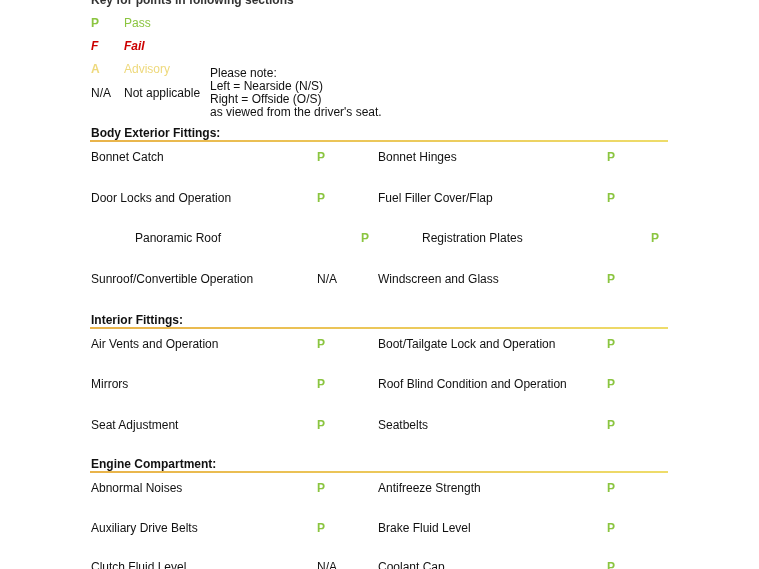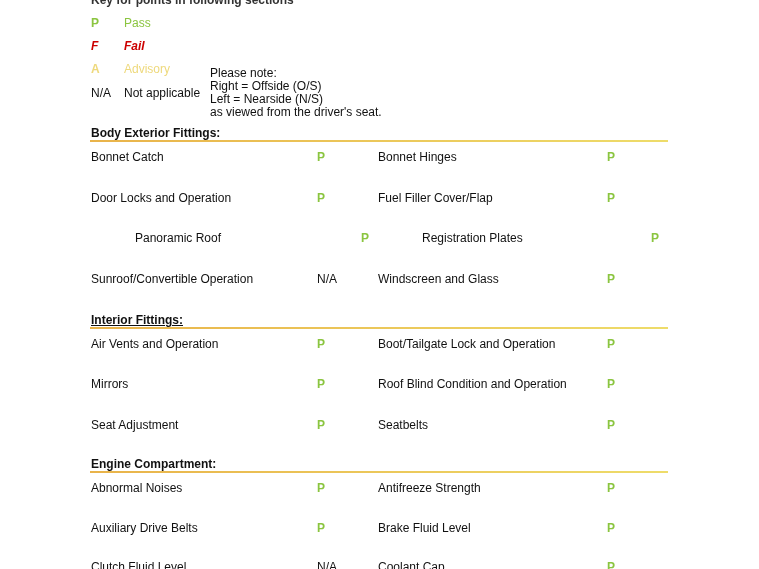--- a/index.html
+++ b/index.html
@@ -46,21 +46,21 @@
   .row .lbl.c1 { left: 0; }
   .row .lbl.c2 { left: 287px; }
   .row .status { position: absolute; top: 0; white-space: nowrap; }
   .row .status.s1 { left: 226px; }
   .row .status.s2 { left: 516px; }
   .st-pass { color: var(--pass); font-weight: bold; }
   .st-na   { color: #111; font-weight: normal; }
   
   .s0-title { top: 126px; } .s0-rule { top: 140px; }
   .s0-r0 { top: 150px; } .s0-r1 { top: 191px; } .s0-r2 { top: 231px; margin-left: 44px; } .s0-r3 { top: 272px; }
-  .s1-title { top: 313px; text-decoration: underline; } .s1-rule { top: 327px; }
+  .s1-title { top: 313px; } .s1-rule { top: 327px; }
   .s1-r0 { top: 337px; } .s1-r1 { top: 377px; text-decoration: underline; } .s1-r2 { top: 418px; }
   .s2-title { top: 457px; } .s2-rule { top: 471px; }
   .s2-r0 { top: 481px; } .s2-r1 { top: 521px; } .s2-r2 { top: 560px; }
 </style>
 </head>
 <body>
 
 <div class="page">
 
   <div class="clipped-title">Key for points in following sections</div>
@@ -73,22 +73,22 @@
   </div>
   <div class="key-item key-item-2">
     <span class="key-code">A</span><span class="key-label">Advisory</span>
   </div>
   <div class="key-item key-item-3">
     <span class="key-code">N/A</span><span class="key-label">Not applicable</span>
   </div>
 
   <div class="note">
     <div>Please note:</div>
+    <div>Left = Nearside (N/S)</div>
     <div>Right = Offside (O/S)</div>
-    <div>Left = Nearside (N/S)</div>
     <div>as viewed from the driver's seat.</div>
   </div>
 
   <div class="section-title s0-title">Body Exterior Fittings:</div>
   <div class="section-rule s0-rule"></div>
   <div class="row s0-r0">
     <span class="lbl c1">Bonnet Catch</span>
     <span class="status s1 st-pass">P</span>
     <span class="lbl c2">Bonnet Hinges</span>
     <span class="status s2 st-pass">P</span>

